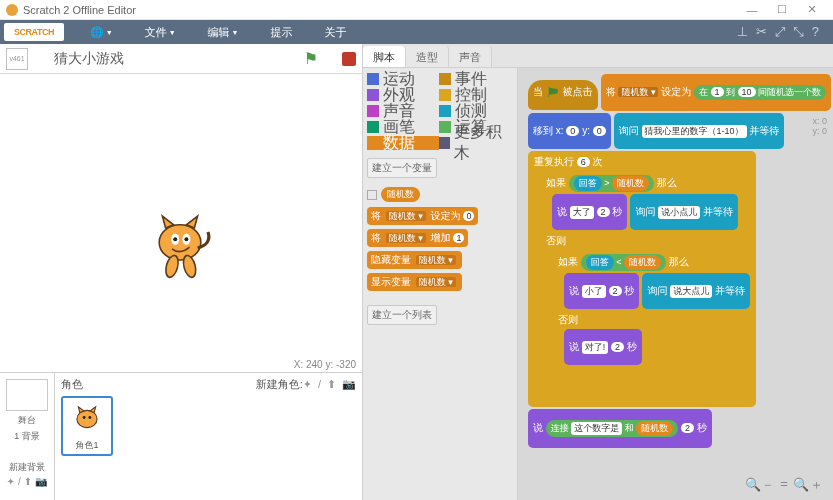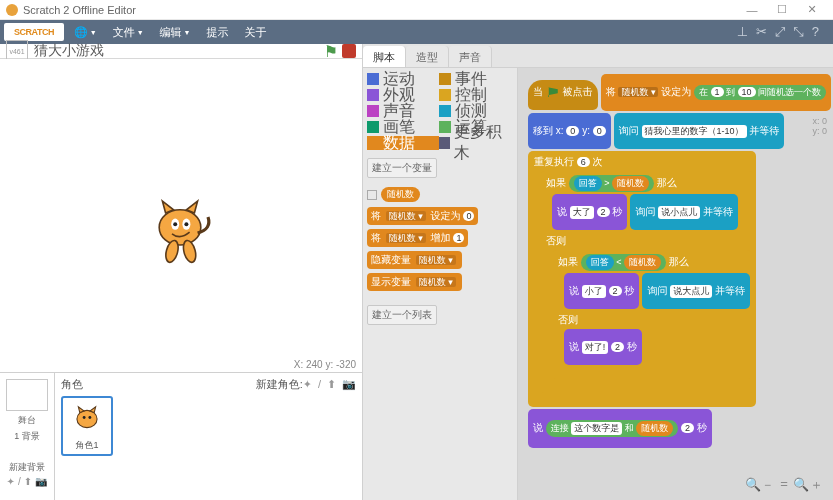--- a/index.html
+++ b/index.html
@@ -1,30 +1,30 @@
 <!DOCTYPE html>
 <html><head>
 <meta charset="utf-8">
 <style>
   * { box-sizing: border-box; margin: 0; padding: 0; font-family: Arial, "Microsoft YaHei", sans-serif; }
   body { width: 833px; height: 500px; background: #fff; overflow: hidden; font-size: 11px; }
   .titlebar { height: 20px; background: #fff; border-bottom: 1px solid #e8e8e8; display: flex; align-items: center; padding: 0 6px; color: #666; font-size: 11px; }
   .titlebar .icon { width: 12px; height: 12px; background: #e8a23c; border-radius: 50%; margin-right: 5px; }
   .titlebar .spacer { flex: 1; }
   .winbtn { width: 30px; text-align: center; color: #888; }
-  .menubar { height: 24px; background: #5b6d83; display: flex; align-items: center; color: #fff; padding: 0 4px; gap: 4px; }
+  .menubar { height: 24px; background: #5b6d83; display: flex; align-items: center; color: #fff; padding: 0 4px; gap: 20px; }
   .logo { width: 60px; height: 18px; background: #fff; border-radius: 2px; display: flex; align-items: center; justify-content: center; }
   .logo span { color: #e08b1e; font-weight: bold; font-size: 9px; letter-spacing: -0.5px; }
   .menuitem { padding: 0 6px; font-size: 11px; display: flex; align-items: center; gap: 2px; }
   .menuitem .tri { font-size: 7px; }
   .toolbar-right { margin-left: auto; display: flex; gap: 8px; padding-right: 10px; }
   .toolbar-right span { color: #c8d0da; font-size: 13px; }
   .main { display: flex; height: 456px; }
   .left { width: 363px; display: flex; flex-direction: column; border-right: 1px solid #d0d0d0; }
-  .stage-hdr { height: 15px; display: flex; align-items: center; padding: 0 6px; border-bottom: 1px solid #d8d8d8; }
+  .stage-hdr { height: 30px; display: flex; align-items: center; padding: 0 6px; border-bottom: 1px solid #d8d8d8; gap: 20px; }
   .stage-thumb { width: 22px; height: 22px; border: 1px solid #c0c0c0; margin-right: 6px; display: flex; align-items: center; justify-content: center; font-size: 7px; color: #999; }
   .stage-title { font-size: 14px; color: #5a5a5a; }
   .stage-hdr .spacer { flex: 1; }
   .flag { color: #4c9a4c; font-size: 16px; margin-right: 4px; }
   .stop { width: 14px; height: 14px; background: #c03a2b; border-radius: 2px; }
   .stage { flex: 1; background: #fff; position: relative; }
   .cat { position: absolute; left: 140px; top: 130px; width: 80px; height: 80px; }
   .coords { position: absolute; bottom: 2px; right: 6px; font-size: 10px; color: #888; }
   .sprite-area { height: 128px; border-top: 1px solid #d0d0d0; display: flex; }
   .bd-col { width: 55px; border-right: 1px solid #d0d0d0; display: flex; flex-direction: column; align-items: center; padding-top: 6px; }

